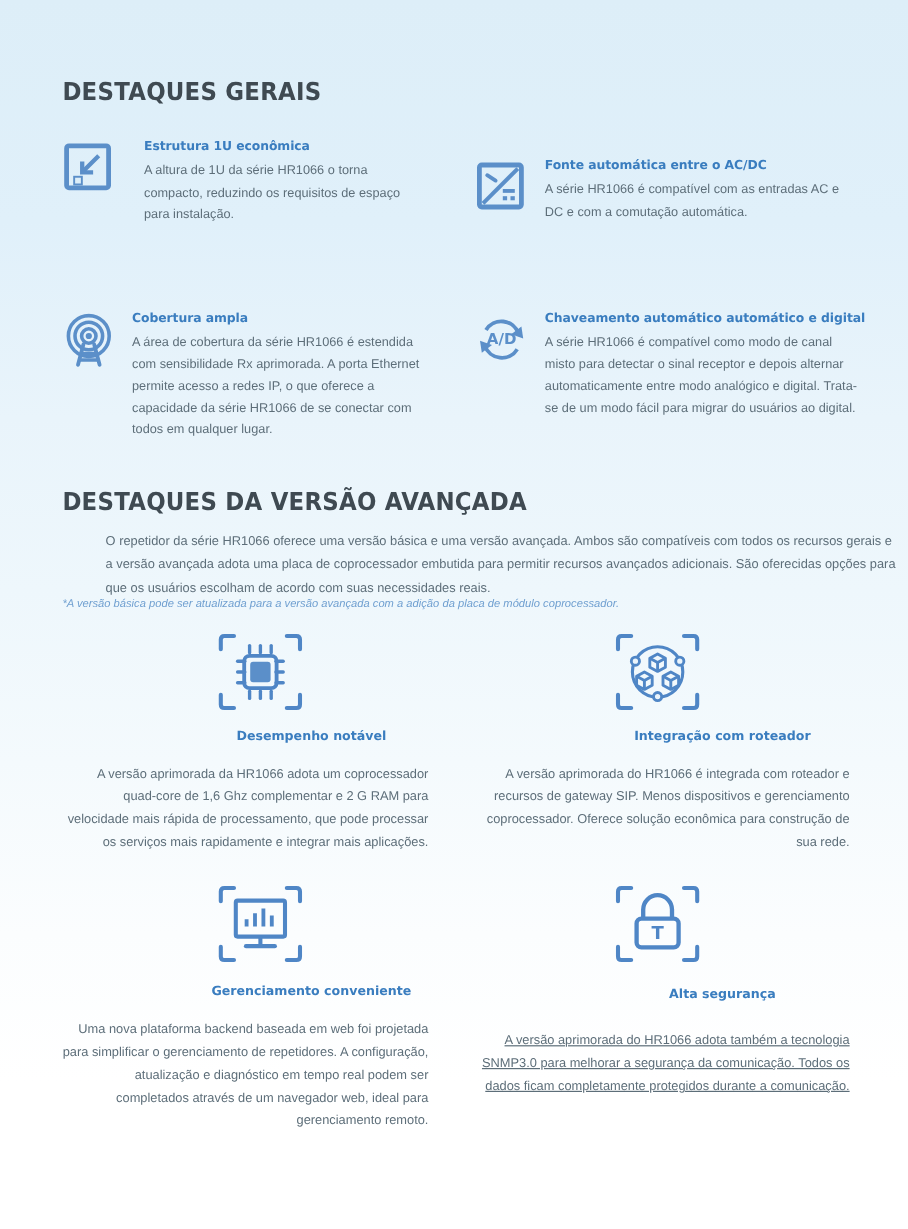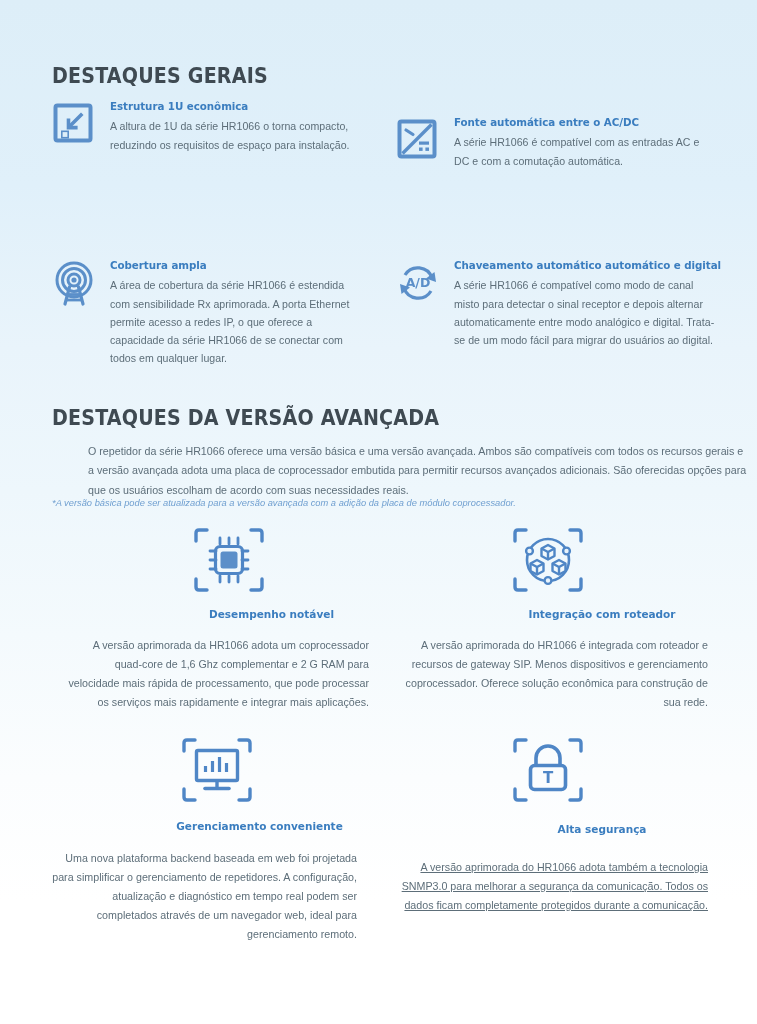--- a/index.html
+++ b/index.html
@@ -72,22 +72,22 @@
     line-height: 1.2;
     white-space: nowrap;
   }
   .feat-body {
     font-size: 10.6px;
     line-height: 1.72;
     color: #5d6e79;
     letter-spacing: 0.02px;
   }
 
-  #feat-1u      { left: 52px;  top: 100px; width: 305px; }
-  #feat-acdc    { left: 396px; top: 116px; width: 310px; }
+  #feat-1u      { left: 52px;  top: 116px; width: 305px; gap: 10px; }
+  #feat-acdc    { left: 396px; top: 132px; width: 310px; }
   #feat-cober   { left: 52px;  top: 259px; width: 305px; }
   #feat-ad      { left: 396px; top: 259px; width: 312px; }
 
   
   #adv-intro {
     position: absolute;
     left: 52px;
     top: 442px;
     width: 660px;
     font-size: 10.7px;
@@ -126,21 +126,21 @@
     white-space: nowrap;
   }
   .card-body {
     font-size: 10.7px;
     line-height: 1.78;
     color: #5d6e79;
     margin-top: 16px;
     text-align: right;
   }
 
-  #card-desempenho { left: 64px;  top: 520px; width: 305px; }
+  #card-desempenho { left: 52px;  top: 520px; width: 305px; }
   #card-roteador   { left: 396px; top: 520px; width: 312px; }
   #card-gerencia   { left: 52px;  top: 730px; width: 305px; }
   #card-seguranca  { left: 396px; top: 730px; width: 312px; }
 
   #card-desempenho .card-icon,
   #card-gerencia .card-icon { margin-left: 120px; margin-right: auto; }
   #card-roteador .card-icon,
   #card-seguranca .card-icon { margin-left: 107px; margin-right: auto; }
 
   #card-desempenho .card-title,

